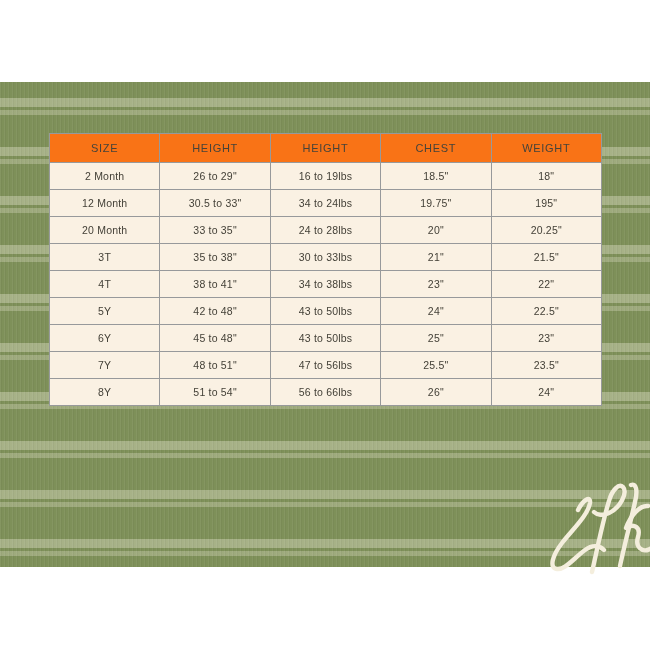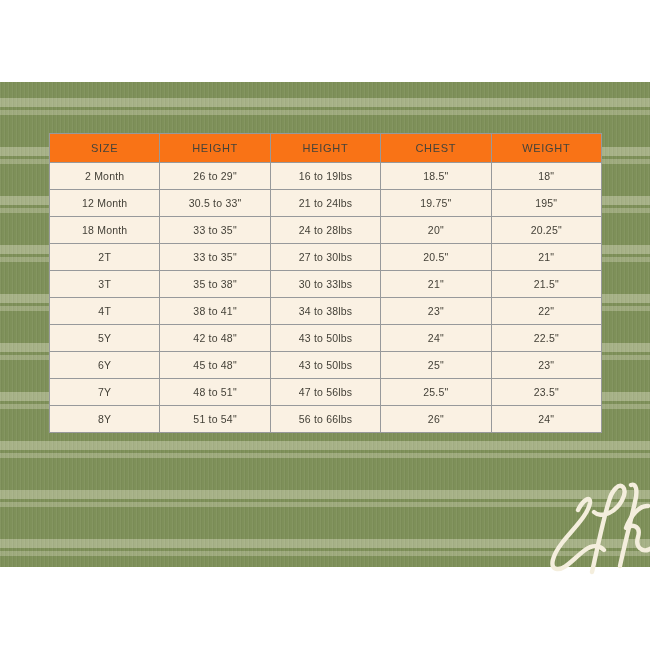--- a/index.html
+++ b/index.html
@@ -99,37 +99,30 @@
       <tr>
     <td>2 Month</td>
     <td>26 to 29"</td>
     <td>16 to 19lbs</td>
     <td>18.5"</td>
     <td>18"</td>
   </tr>
       <tr>
     <td>12 Month</td>
     <td>30.5 to 33"</td>
-    <td>21 to 24lbs</td>
+    <td>34 to 24lbs</td>
     <td>19.75"</td>
     <td>195"</td>
   </tr>
       <tr>
-    <td>18 Month</td>
+    <td>20 Month</td>
     <td>33 to 35"</td>
     <td>24 to 28lbs</td>
     <td>20"</td>
     <td>20.25"</td>
-  </tr>
-      <tr>
-    <td>2T</td>
-    <td>33 to 35"</td>
-    <td>27 to 30lbs</td>
-    <td>20.5"</td>
-    <td>21"</td>
   </tr>
       <tr>
     <td>3T</td>
     <td>35 to 38"</td>
     <td>30 to 33lbs</td>
     <td>21"</td>
     <td>21.5"</td>
   </tr>
       <tr>
     <td>4T</td>

